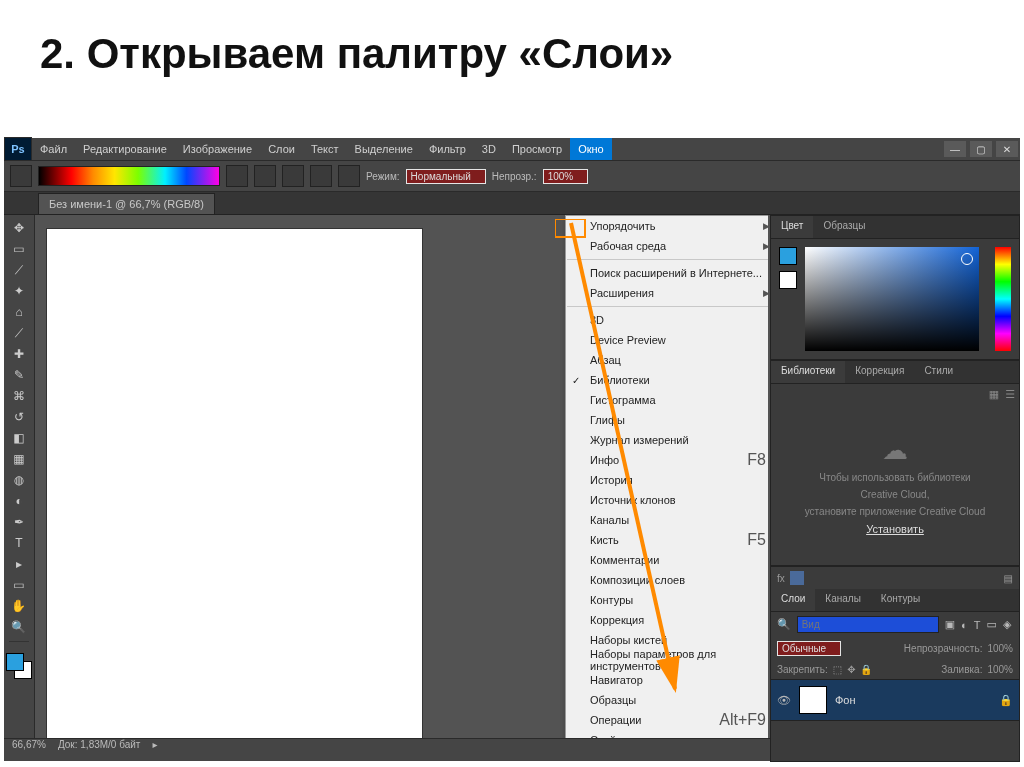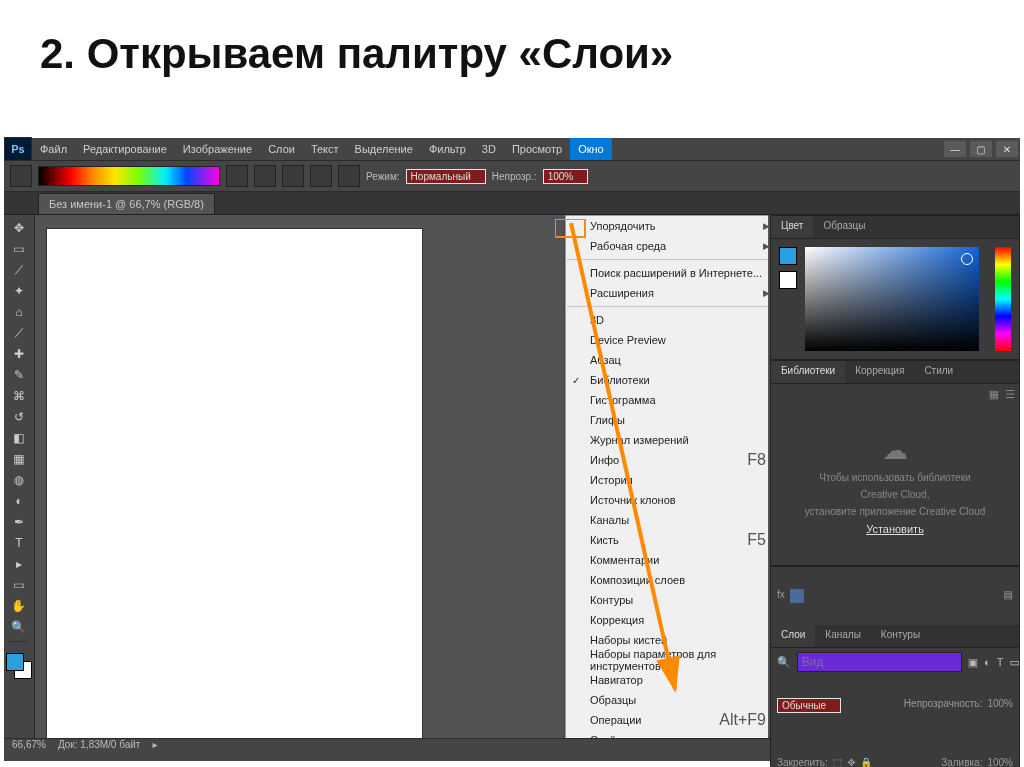--- a/index.html
+++ b/index.html
@@ -33,24 +33,24 @@
 .panel-tabs{display:flex;height:22px;background:#323232;border-bottom:1px solid #222;font-size:10px}
 .ptab{padding:4px 10px;color:#aaa;cursor:pointer}
 .ptab.active{background:#3b3b3b;color:#ddd}
 .color-body{height:120px;display:flex}
 .color-picker{flex:1;position:relative;background:linear-gradient(to bottom,rgba(0,0,0,0)0%,#000 100%),linear-gradient(to right,#fff 0%,#1263d6 100%);margin:8px}
 .color-picker .ind{position:absolute;right:6px;top:6px;width:10px;height:10px;border:1px solid #fff;border-radius:50%}
 .hue{width:16px;margin:8px;background:linear-gradient(#f00,#ff0,#0f0,#0ff,#00f,#f0f,#f00)}
 .lib-body{height:160px;display:flex;flex-direction:column;align-items:center;justify-content:center;text-align:center;gap:6px;color:#888;font-size:10px}
 .lib-body .cloud{font-size:26px;color:#777}
 .lib-body .link{text-decoration:underline;color:#ddd;font-size:11px;cursor:pointer}
-.layers-toolbar{display:flex;gap:5px;padding:22px 6px;color:#999;font-size:10px}
+.layers-toolbar{display:flex;gap:5px;padding:4px 6px;align-items:center;color:#999;font-size:10px}
 .layers-toolbar .sq{width:14px;height:14px;background:#4a6a9a}
 .layers-search{display:flex;gap:6px;padding:4px 6px;align-items:center}
-.layers-search input{flex:0 0 90px;background:#6d28d9;border:1px solid #222;color:#ccc;font-size:12px;padding:2px 4px}
+.layers-search input{flex:0 0 90px;background:#1d4ed8;border:1px solid #222;color:#ccc;font-size:10px;padding:2px 4px}
 .layer-row{display:flex;align-items:center;gap:8px;background:#1a3a5e;padding:6px;border-top:1px solid #222;border-bottom:1px solid #222}
 .layer-thumb{width:26px;height:26px;background:#fff;border:1px solid #000}
 .layer-label{color:#ddd;font-size:11px}
 .statusbar{height:22px;background:#454545;border-top:1px solid #2a2a2a;display:flex;gap:12px;padding:0 8px;font-size:10px;color:#bbb}
 
 .dropdown{position:absolute;left:530px;top:0;width:210px;background:#f0f0f0;border:1px solid #9a9a9a;color:#222;z-index:20;box-shadow:2px 2px 6px rgba(0,0,0,.4)}
 .dd-item{display:flex;align-items:center;height:20px;font-size:11px;padding:0 10px 0 24px;position:relative;cursor:pointer}
 .dd-item .chk{position:absolute;left:6px;font-size:10px}
 .dd-item .arr{position:absolute;right:6px;font-size:9px;color:#555}
 .dd-item .sc{margin-left:auto;color:#555;font-size:16px}

